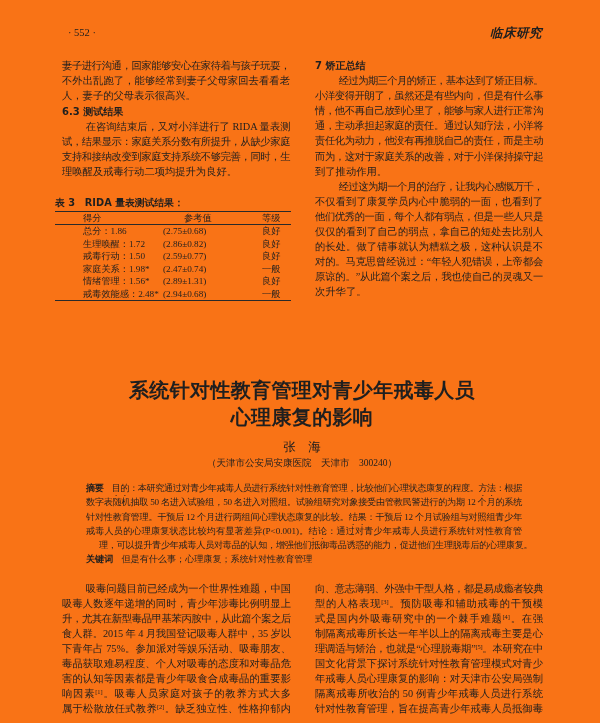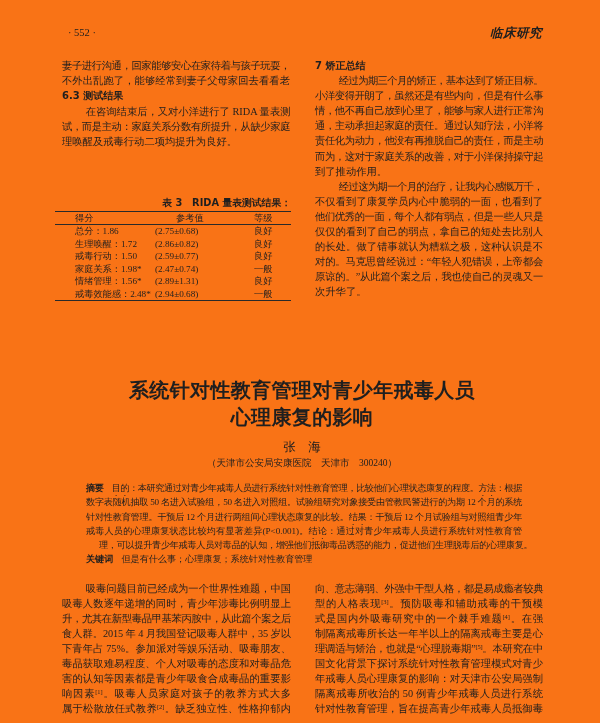--- a/index.html
+++ b/index.html
@@ -42,28 +42,28 @@
     font-family: "DejaVu Sans", "Liberation Sans", sans-serif;
   }
 
   #left-upper { left: 62px; top: 58px; width: 228px; --lh: 15.2px; }
   #right-upper { left: 315px; top: 58px; width: 228px; --lh: 15.1px; }
 
   
   #table-block { left: 55px; top: 196px; width: 236px; height: 110px; font-size: 9.2px; }
   #table-block .caption {
     position: absolute; left: 0; top: 0; width: 236px; height: 14px; line-height: 14px;
-    text-align: right; font-weight: bold; font-size: 9.8px; white-space: nowrap;
+    text-align: left; font-weight: bold; font-size: 9.8px; white-space: nowrap;
     font-family: "DejaVu Sans", "Liberation Sans", sans-serif;
   }
   .rule { position: absolute; left: 0; width: 236px; background: #2a2a2a; }
   .rule.top { top: 15px; height: 1.2px; }
   .rule.mid { top: 28px; height: 0.8px; }
   .rule.bottom { top: 104px; height: 1.2px; }
-  .trow { position: absolute; left: 8px; width: 236px; height: 12.5px; line-height: 12.5px; white-space: nowrap; }
+  .trow { position: absolute; left: 16px; width: 236px; height: 12.5px; line-height: 12.5px; white-space: nowrap; }
   .trow span { position: absolute; top: 0; }
   .c1 { left: 12px; } .c2 { left: 92px; } .c2h { left: 113px; } .c3 { left: 191px; }
   .thead { top: 16px; }
   .r0 { top: 29px; } .r1 { top: 41.5px; } .r2 { top: 54px; }
   .r3 { top: 66.5px; } .r4 { top: 79px; } .r5 { top: 91.5px; }
 
   
   #title {
     left: 0; width: 604px; top: 377px; text-align: center;
     font-size: 20px; font-weight: bold; line-height: 27px; letter-spacing: 0.35px;
@@ -87,25 +87,27 @@
 
 <div class="page">
 
   <div id="page-number" class="abs">· 552 ·</div>
   <div id="running-head" class="abs">临床研究</div>
 
   <div id="left-upper" class="abs col">
     <div class="para">
         <div class="ln first" style="letter-spacing: -0.44px;">妻子进行沟通，回家能够安心在家待着与孩子玩耍，</div>
         <div class="ln">不外出乱跑了，能够经常到妻子父母家回去看看老</div>
+        <div class="ln last">人，妻子的父母表示很高兴。</div>
       </div>
     <div class="heading">6.3 测试结果</div>
     <div class="para indent">
         <div class="ln first">在咨询结束后，又对小洋进行了 RIDA 量表测</div>
-        <div class="ln" style="letter-spacing: -0.44px;">试，而是主动：家庭关系分数有所提升，从缺少家庭</div>
+        <div class="ln" style="letter-spacing: -0.44px;">试，结果显示：家庭关系分数有所提升，从缺少家庭</div>
+        <div class="ln" style="letter-spacing: -0.44px;">支持和接纳改变到家庭支持系统不够完善，同时，生</div>
         <div class="ln last">理唤醒及戒毒行动二项均提升为良好。</div>
       </div>
   </div>
 
   <div id="table-block" class="abs">
     <div class="caption">表 3　RIDA 量表测试结果：</div>
     <div class="rule top"></div>
     <div class="trow thead">
       <span class="c1">得分</span>
       <span class="c2h">参考值</span>

